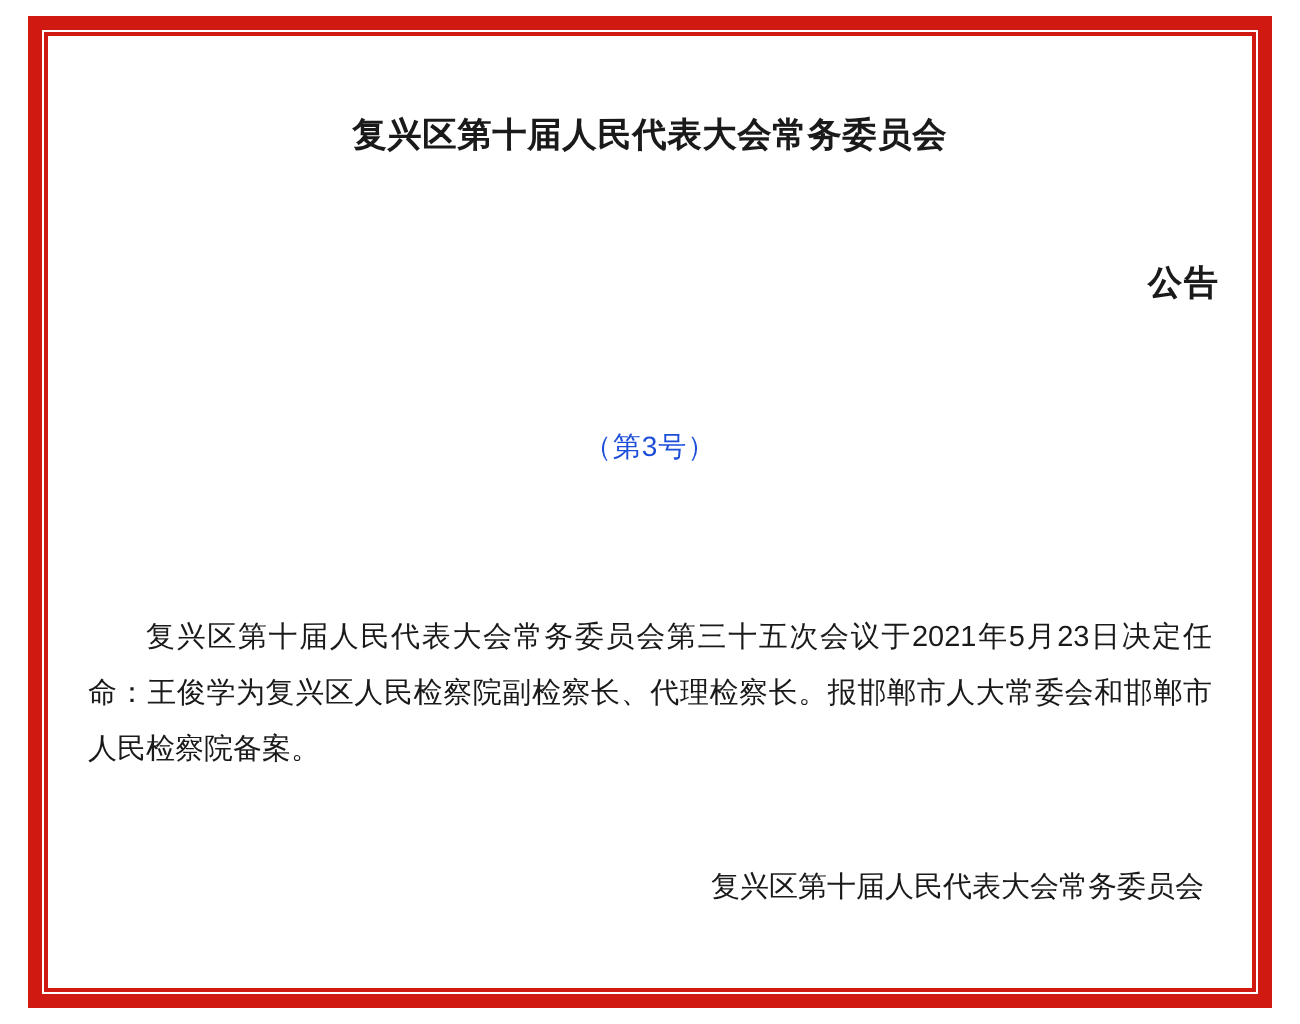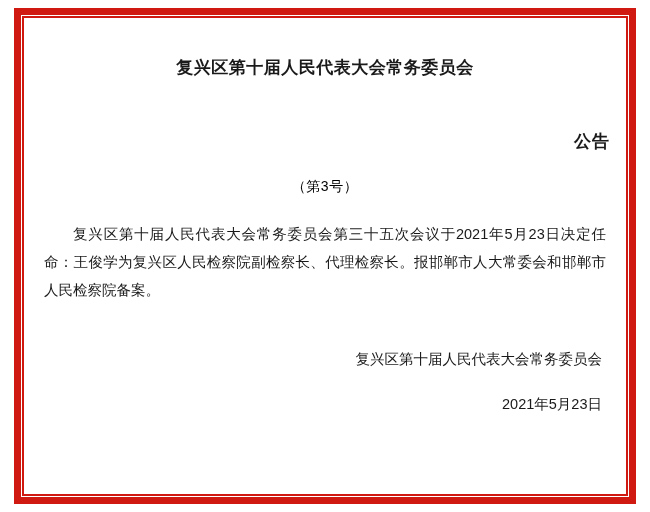--- a/index.html
+++ b/index.html
@@ -65,29 +65,29 @@
   .doc-type {
     margin-top: 50px;
     text-align: right;
     font-size: 17px;
     font-weight: bold;
     color: #1a1a1a;
     letter-spacing: 1px;
   }
 
   .doc-number {
-    margin-top: 25px;
+    margin-top: 62px;
     text-align: center;
     font-size: 14px;
-    color: #000000;
+    color: #1d4ed8;
     letter-spacing: 0.5px;
   }
 
   .doc-body {
-    margin-top: 24px;
+    margin-top: 72px;
     font-size: 14.5px;
     color: #1a1a1a;
     line-height: 1.95;
     text-align: justify;
     text-justify: inter-ideograph;
     text-indent: 2em;
     padding: 0 4px;
   }
 
   .signature {
@@ -120,16 +120,15 @@
     <div class="doc-title">复兴区第十届人民代表大会常务委员会</div>
 
     <div class="doc-type">公告</div>
 
     <div class="doc-number">（第3号）</div>
 
     <div class="doc-body">复兴区第十届人民代表大会常务委员会第三十五次会议于2021年5月23日决定任命：王俊学为复兴区人民检察院副检察长、代理检察长。报邯郸市人大常委会和邯郸市人民检察院备案。</div>
 
     <div class="signature">复兴区第十届人民代表大会常务委员会</div>
 
-    <div class="sign-date">2021年5月23日</div>
 
   </div>
 </div>
 
 </body></html>

